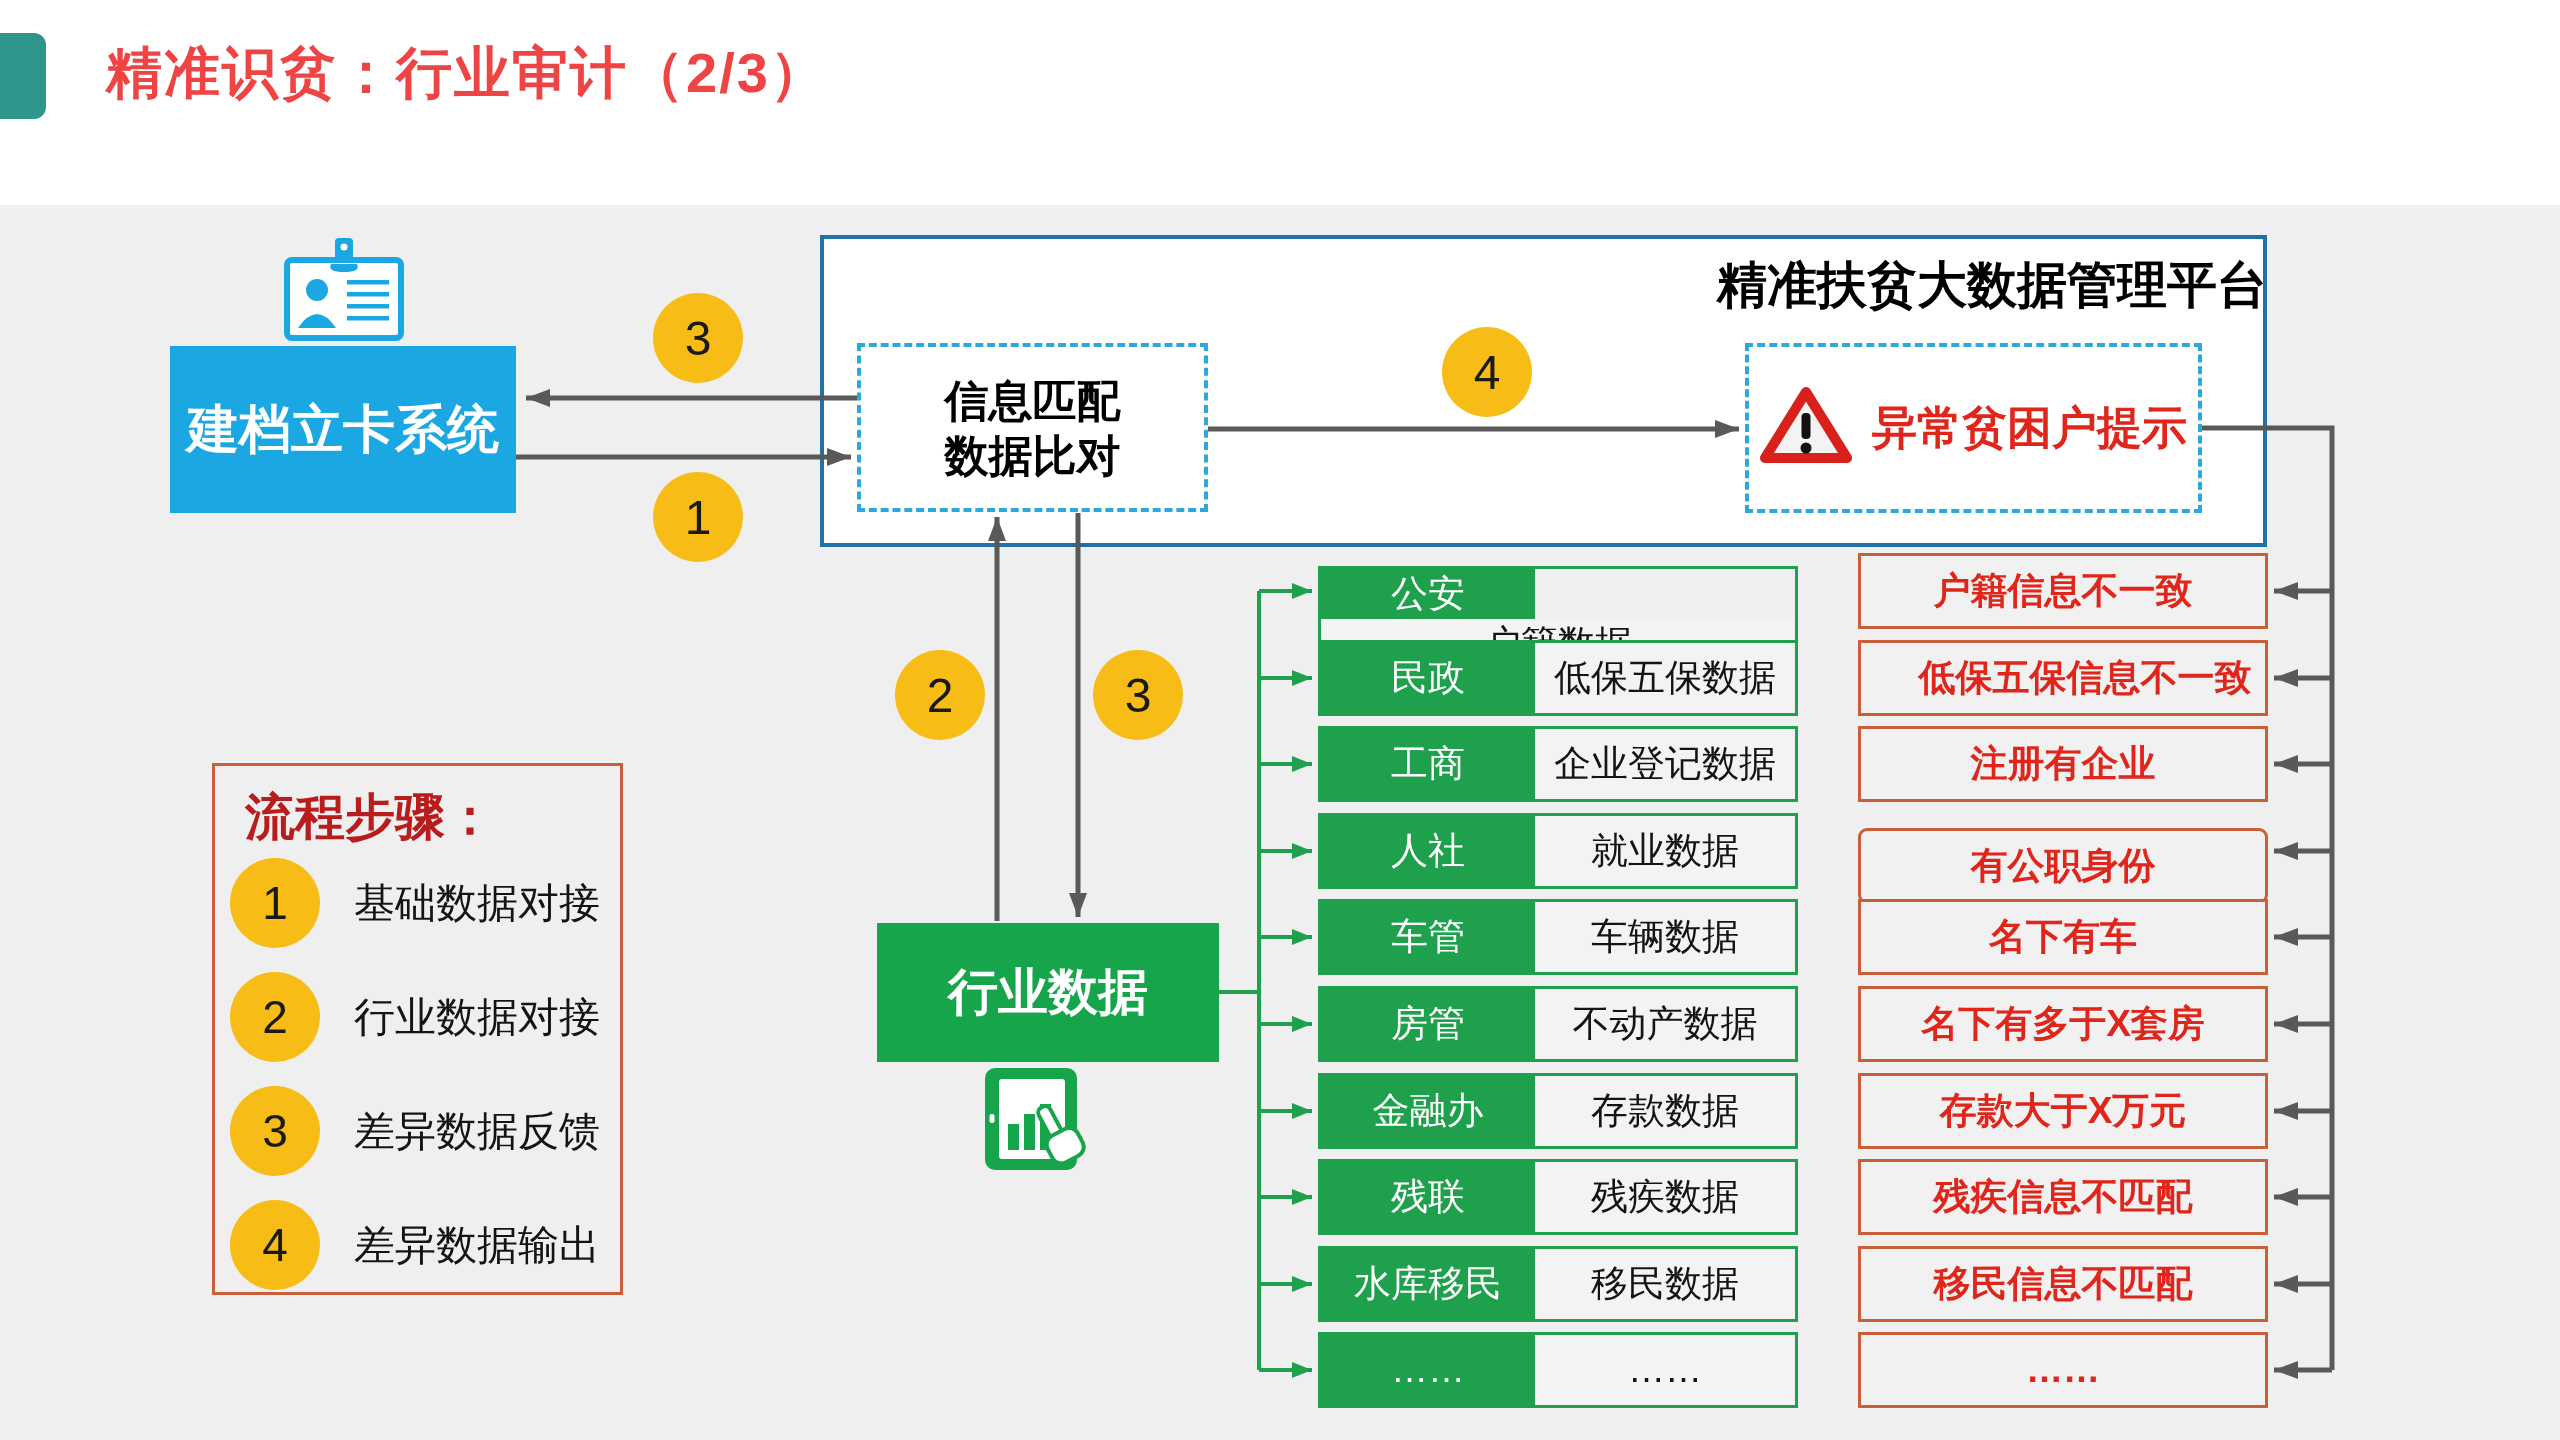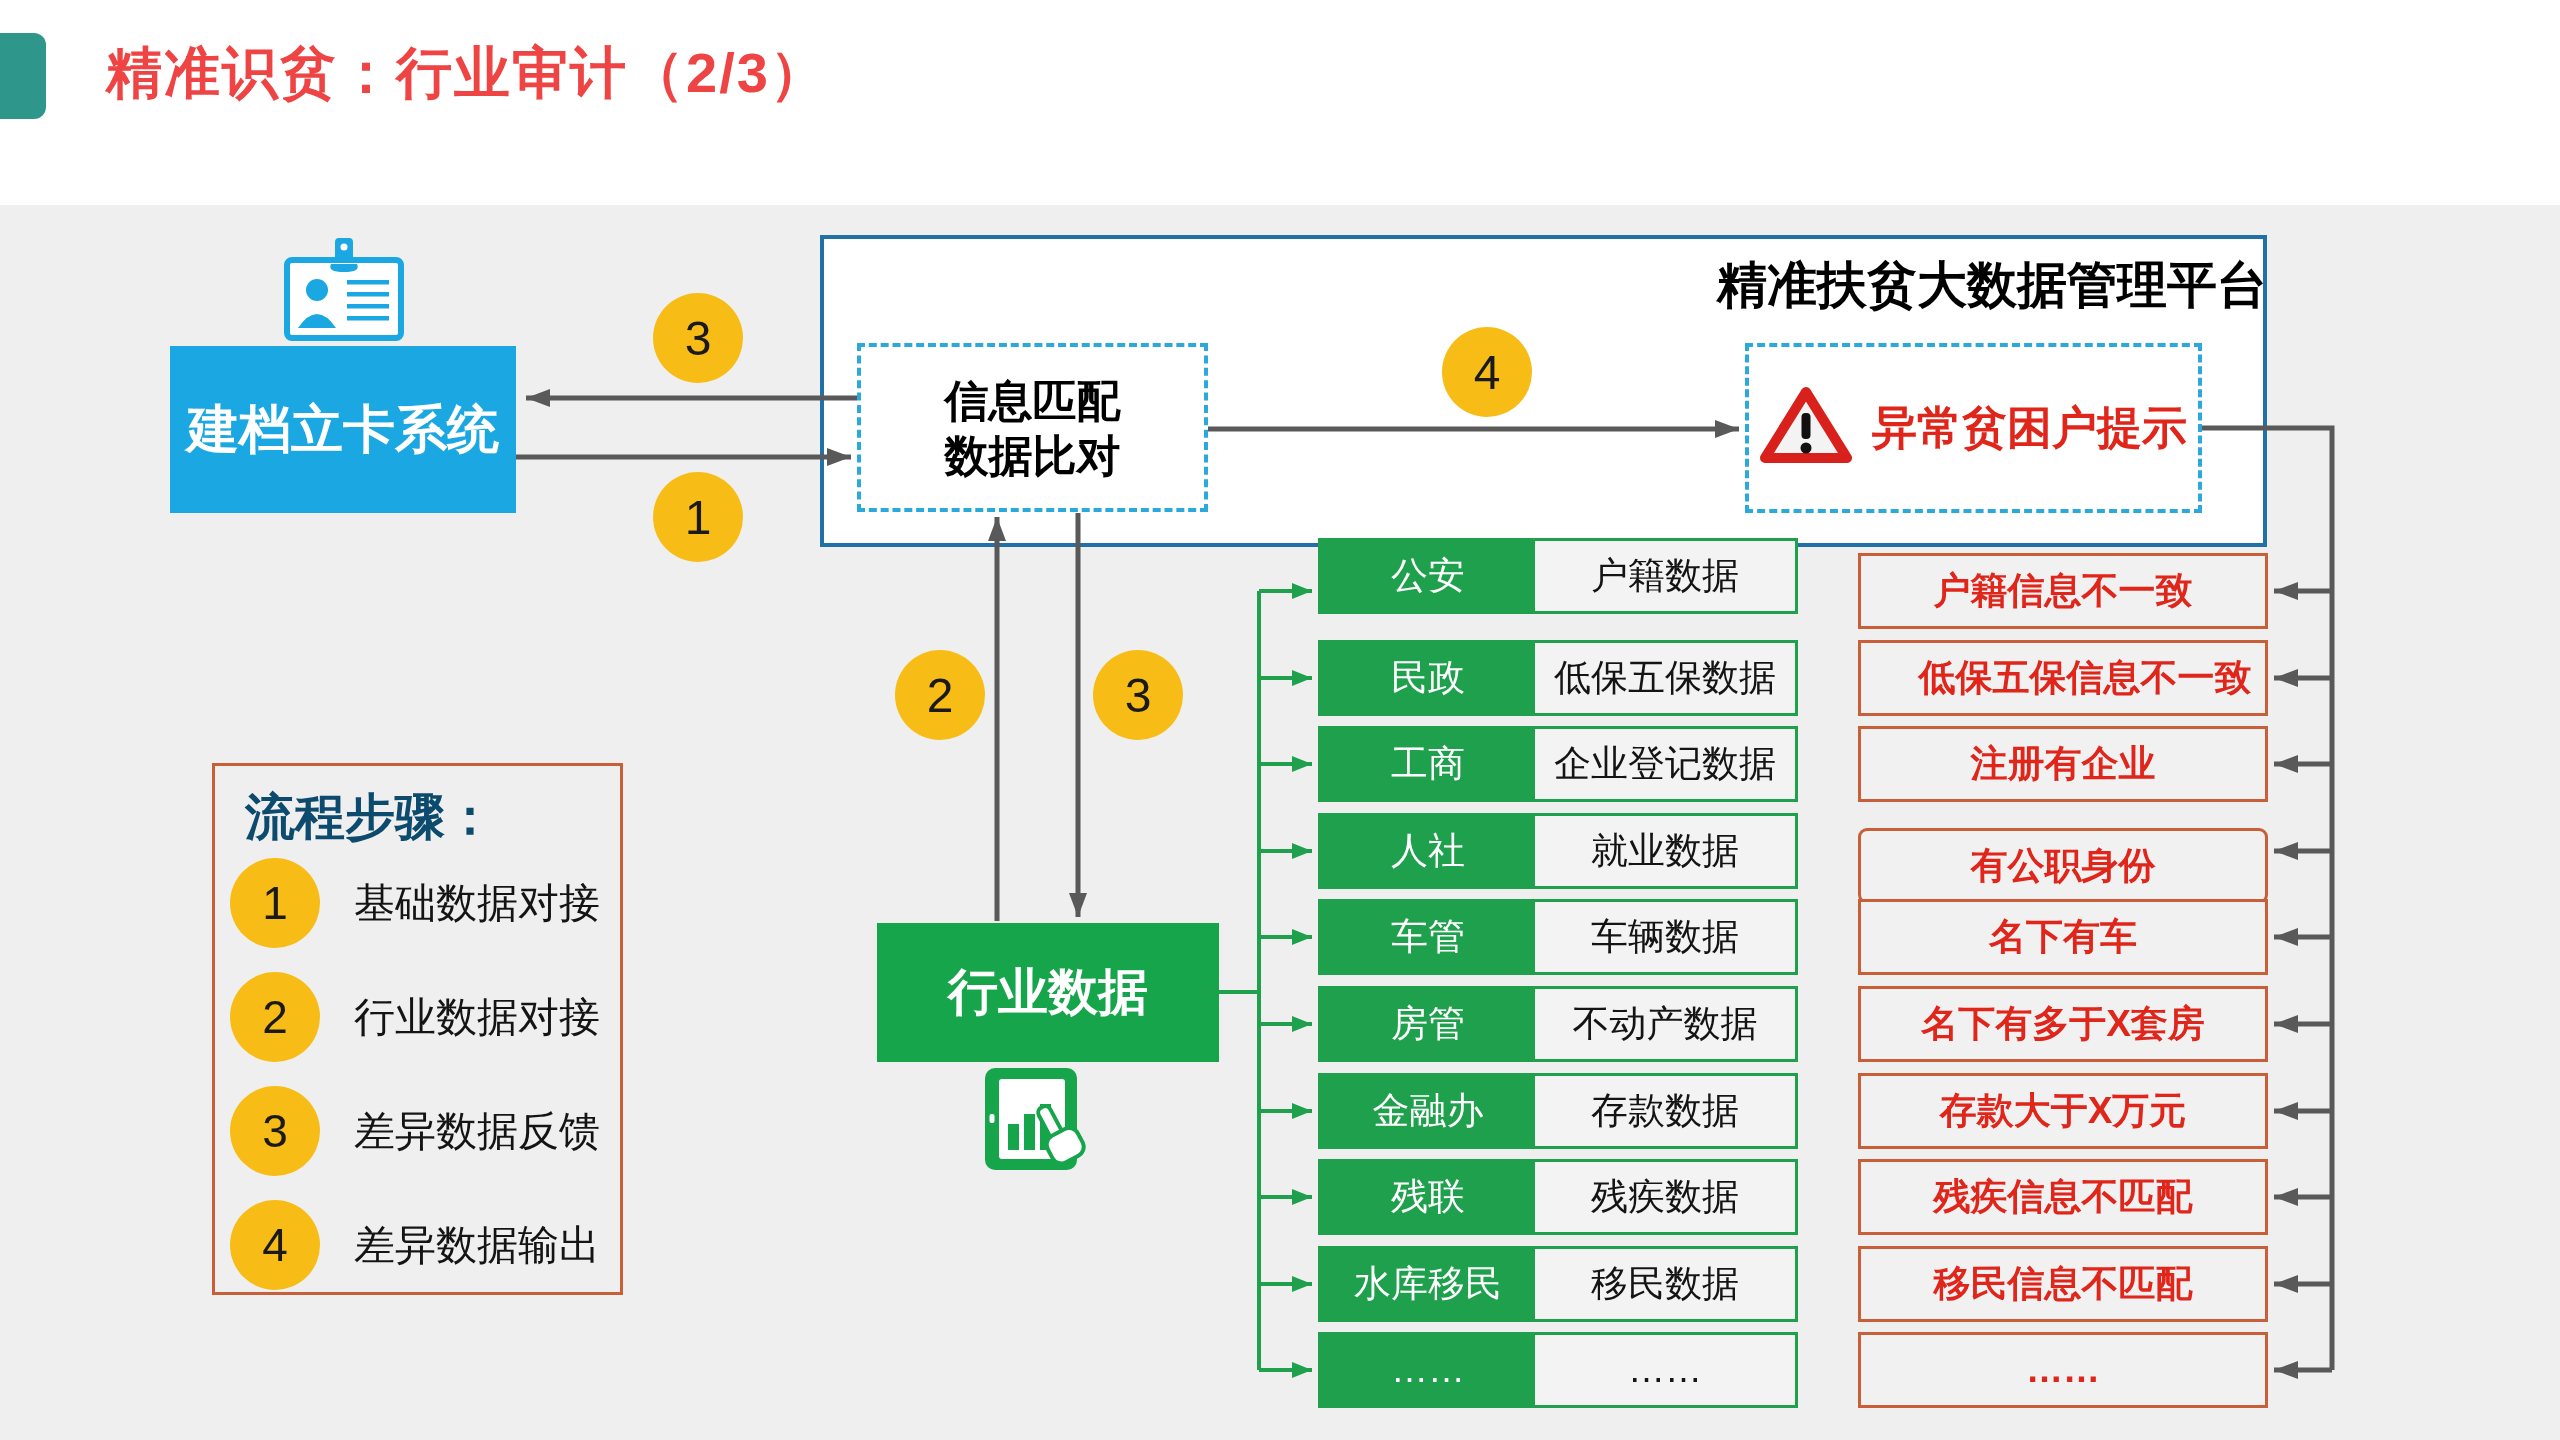--- a/index.html
+++ b/index.html
@@ -29,21 +29,21 @@
   
   .badge{position:absolute;width:90px;height:90px;border-radius:50%;background:#F8BC16;display:flex;align-items:center;justify-content:center;font-size:48px;color:#1a1a1a;z-index:3;}
   .badge.b3top{left:653px;top:293px;}
   .badge.b1{left:653px;top:472px;}
   .badge.b4{left:1442px;top:327px;}
   .badge.b2{left:895px;top:650px;}
   .badge.b3mid{left:1093px;top:650px;}
 
   
   .steps-panel{position:absolute;left:212px;top:763px;width:411px;height:532px;border:3px solid #C85F38;box-sizing:border-box;z-index:1;}
-  .steps-title{position:absolute;left:30px;top:18px;font-size:50px;font-weight:700;color:#0c4a6e;white-space:nowrap;}
+  .steps-title{position:absolute;left:30px;top:18px;font-size:50px;font-weight:700;color:#b91c1c;white-space:nowrap;}
   .step-row{position:absolute;left:15px;height:90px;display:flex;align-items:center;}
   .step-num{width:90px;height:90px;border-radius:50%;background:#F8BC16;display:flex;align-items:center;justify-content:center;font-size:46px;color:#1a1a1a;flex:0 0 auto;}
   .step-label{margin-left:34px;font-size:41px;color:#141414;white-space:nowrap;}
 
   
   .grow{position:absolute;left:1318px;width:480px;height:76px;border:3px solid #1FA04C;box-sizing:border-box;display:flex;z-index:1;}
   .gcell{width:214px;background:#1FA04C;color:#fff;font-size:37px;display:flex;align-items:center;justify-content:center;white-space:nowrap;}
   .gdata{flex:1;background:#F3F3F3;color:#141414;font-size:37px;display:flex;align-items:center;justify-content:center;white-space:nowrap;}
   .abox{position:absolute;left:1858px;width:410px;height:76px;border:3px solid #C85F38;box-sizing:border-box;background:#F1F1F1;color:#E0251B;font-size:37px;font-weight:600;display:flex;align-items:center;justify-content:center;z-index:1;white-space:nowrap;}
 
@@ -177,21 +177,21 @@
           <div class="step-label">差异数据反馈</div>
         </div>
         <div class="step-row" style="top: 434px;">
           <div class="step-num">4</div>
           <div class="step-label">差异数据输出</div>
         </div>
       </div>
   </div>
 
   <div id="matrix-rows">
-      <div class="grow" style="top: 538px;">
+      <div class="grow" style="top: 566px; flex-direction: column;">
         <div class="gcell">公安</div>
         <div class="gdata">户籍数据</div>
       </div>
       <div class="abox" style="top: 553px;">户籍信息不一致</div>
       <div class="grow" style="top: 640px;">
         <div class="gcell">民政</div>
         <div class="gdata">低保五保数据</div>
       </div>
       <div class="abox" style="top: 640px; padding-left: 44px;">低保五保信息不一致</div>
       <div class="grow" style="top: 726px;">

